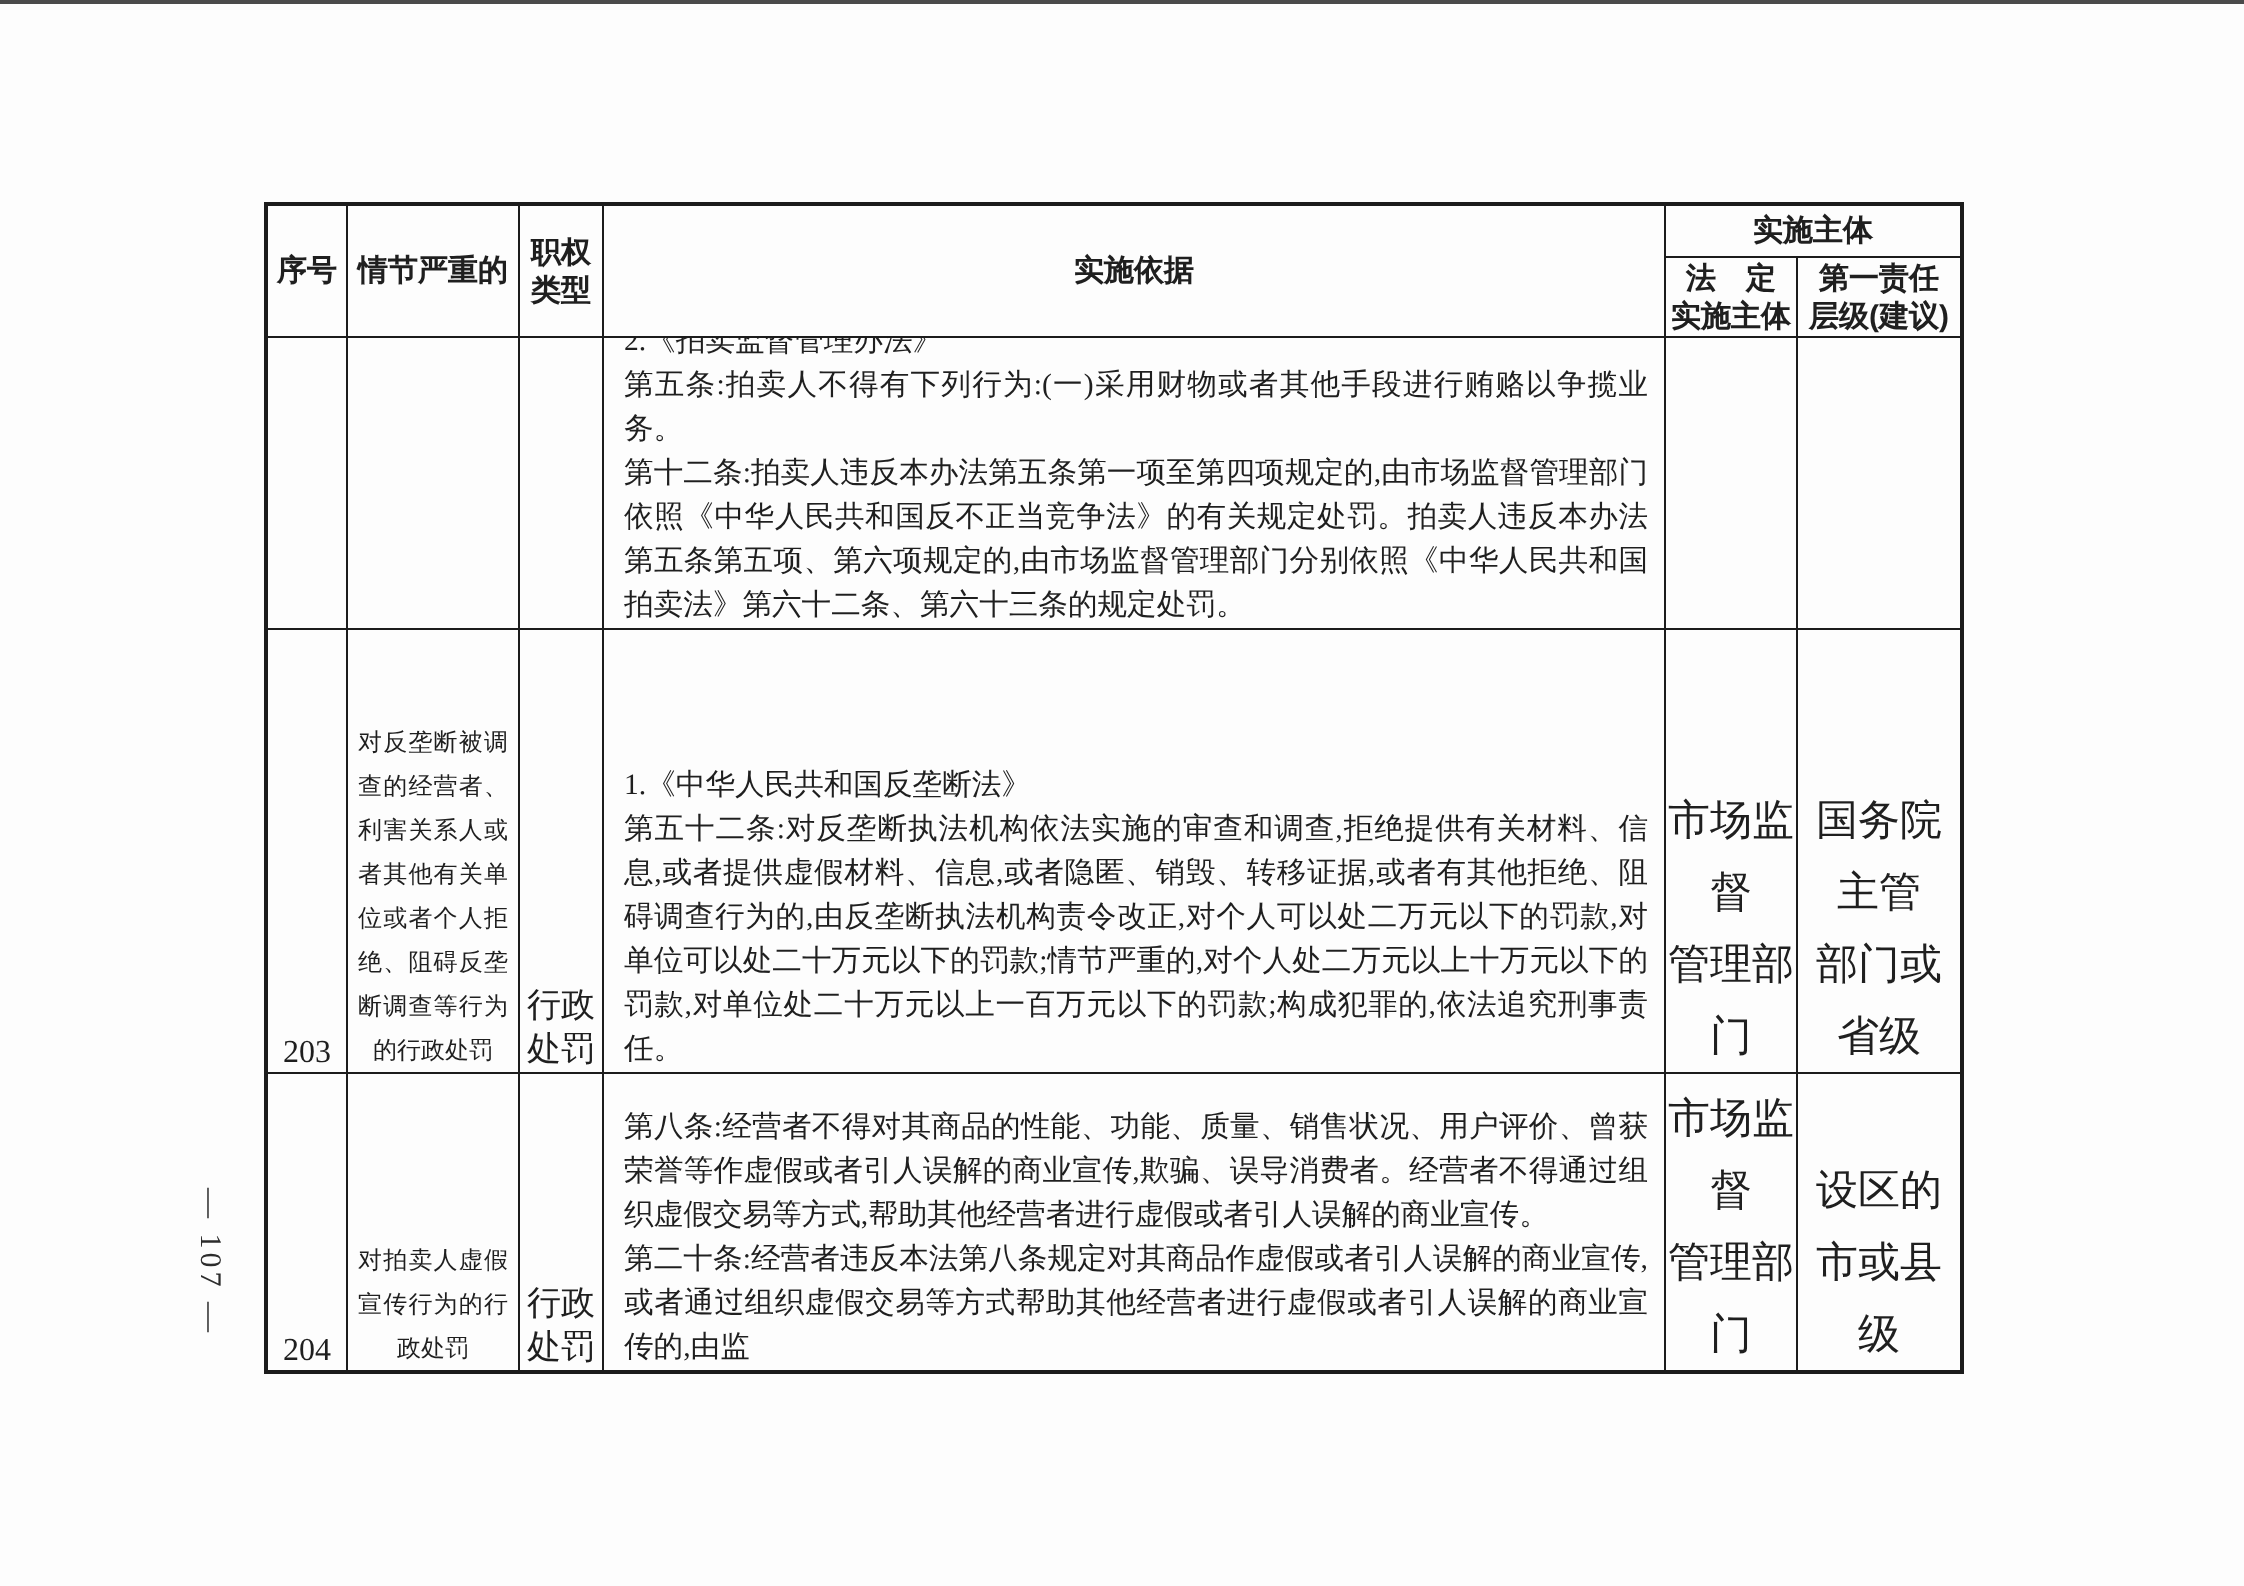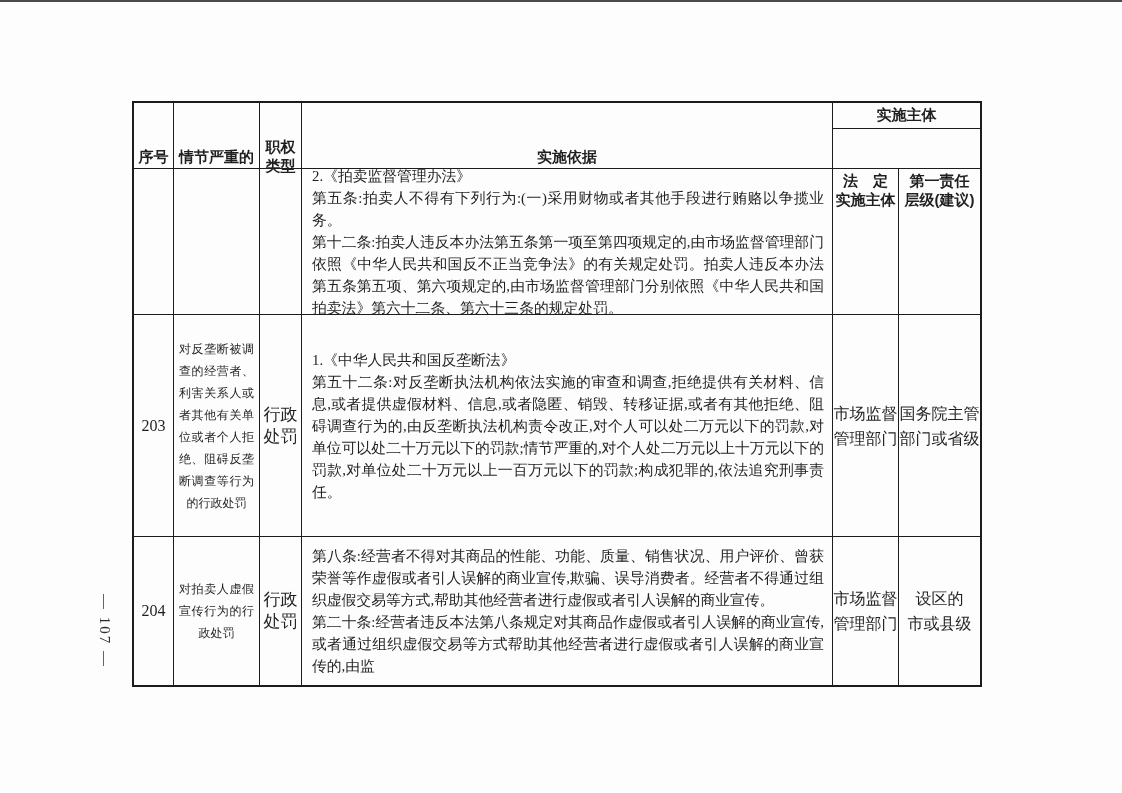--- a/index.html
+++ b/index.html
@@ -12,45 +12,45 @@
   .tbl{position:absolute;left:132px;top:101px;width:850px;height:586px;
        border:2px solid #1c1c1c;box-sizing:border-box;background:#fdfdfd;}
 
   
   .hdr{display:grid;grid-template-columns:40px 86px 42px 531px 147px;height:66px;
        border-bottom:1px solid #1c1c1c;box-sizing:border-box;}
   .hcell{border-right:1px solid #1c1c1c;box-sizing:border-box;display:flex;align-items:center;
          justify-content:center;text-align:center;white-space:pre-line;
          font-family:"Liberation Sans","DejaVu Sans",sans-serif;font-weight:700;
          font-size:15px;line-height:19px;}
-  .hgroup{display:flex;flex-direction:column;box-sizing:border-box;gap:42px;}
+  .hgroup{display:flex;flex-direction:column;box-sizing:border-box;}
   .hgroup-top{height:26px;border-bottom:1px solid #1c1c1c;box-sizing:border-box;display:flex;
               align-items:center;justify-content:center;
               font-family:"Liberation Sans","DejaVu Sans",sans-serif;font-weight:700;font-size:15px;}
   .hgroup-bottom{flex:1;display:grid;grid-template-columns:66px 81px;}
   .hgroup-bottom .hcell:last-child{border-right:none;}
 
   
   .row{display:grid;grid-template-columns:40px 86px 42px 531px 66px 81px;
        border-bottom:1px solid #1c1c1c;box-sizing:border-box;}
   .row.last{border-bottom:none;}
   .r-cont{height:146px;}
   .r-203{height:222px;}
   .r-204{height:148px;}
   .cell{border-right:1px solid #1c1c1c;box-sizing:border-box;overflow:hidden;display:flex;
-        align-items:center;justify-content:center;}
+        align-items:flex-end;justify-content:center;}
   .cell.last{border-right:none;}
   .c-seq{font-size:16px;}
   .c-name{padding:0 5px;}
   .c-name .inner{width:100%;font-size:12px;line-height:22px;text-align:justify;text-align-last:center;}
   .c-type{font-size:17px;line-height:22px;text-align:center;white-space:pre-line;}
   .c-basis{padding:0 8px 0 10px;}
   .c-basis .inner{width:100%;}
   .c-basis p{margin:0;font-size:14.8px;line-height:22px;text-align:justify;}
-  .c-subject,.c-level{font-size:16px;line-height:25px;text-align:center;white-space:pre-line;}
+  .c-subject,.c-level{font-size:21px;line-height:36px;text-align:center;white-space:pre-line;}
 </style>
 </head>
 <body>
 
 <div class="page">
   <div class="scan-edge-top"></div>
 
   <div class="pageno">— 107 —</div>
 
   <div class="tbl">

